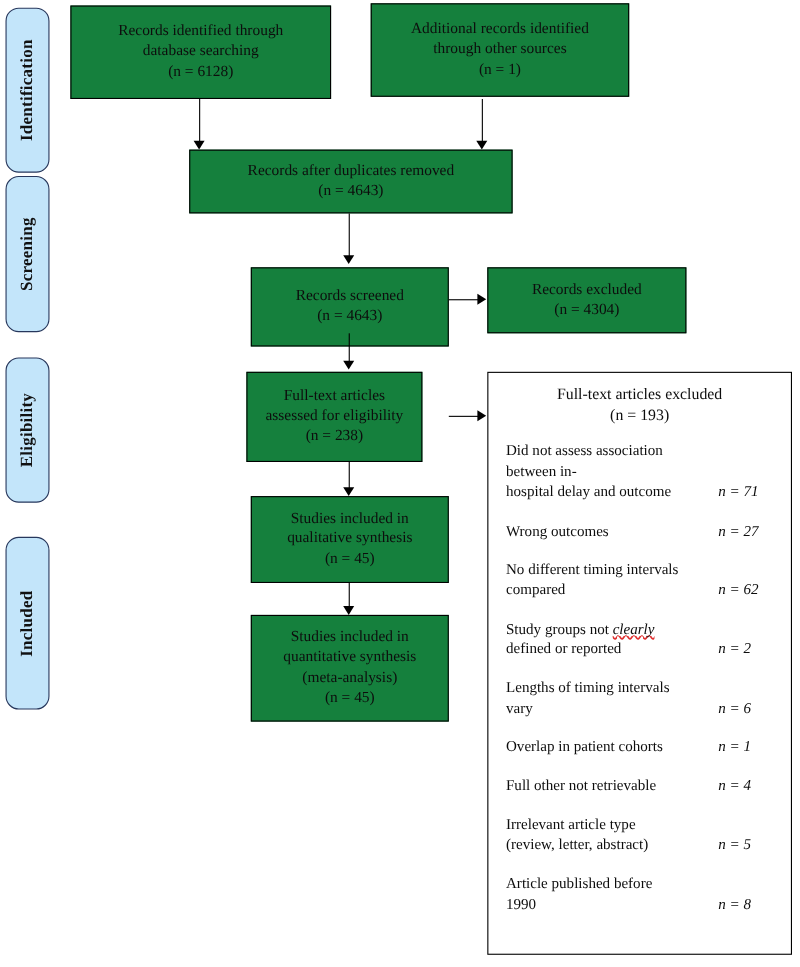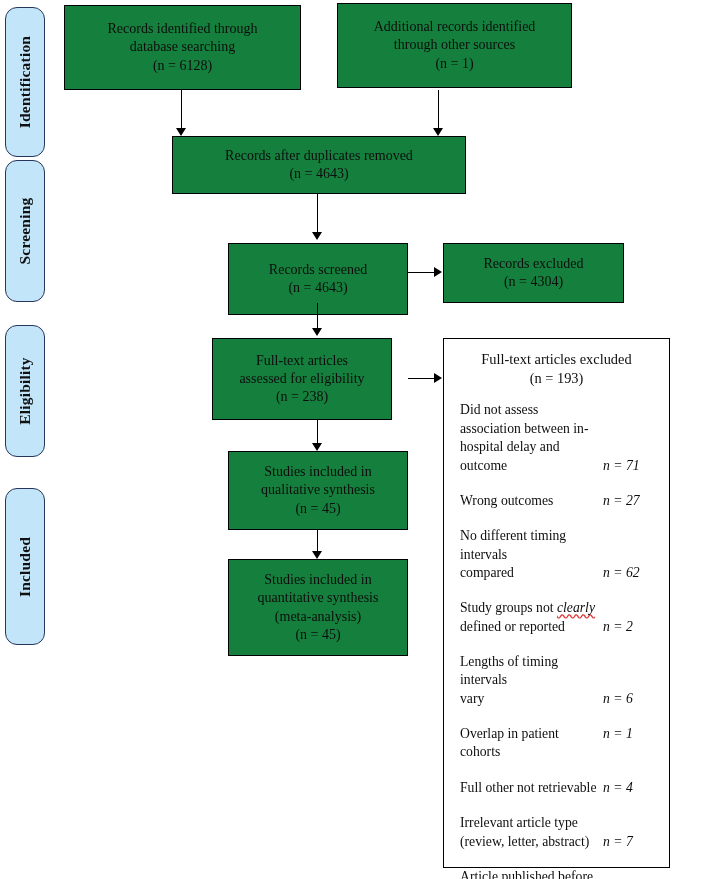--- a/index.html
+++ b/index.html
@@ -187,21 +187,21 @@
   <div class="arrow-right" style="left:434px; top:267px;"></div>
 
   <div class="flow-box" style="left:443px; top:243px; width:181px; height:60px;">
     <span class="box-text">Records excluded
 (n = 4304)</span>
   </div>
 
   <div class="vline" style="left:317px; top:303px; height:27px;"></div>
   <div class="arrow-down" style="left:312px; top:328px;"></div>
 
-  <div class="flow-box" style="left:212px; top:338px; width:180px; height:82px;">
+  <div class="flow-box" style="left:224px; top:338px; width:160px; height:82px;">
     <span class="box-text">Full-text articles
 assessed for eligibility
 (n = 238)</span>
   </div>
 
   <div class="hline" style="left:408px; top:378px; width:27px;"></div>
   <div class="arrow-right" style="left:434px; top:373px;"></div>
 
   <div class="vline" style="left:317px; top:420px; height:25px;"></div>
   <div class="arrow-down" style="left:312px; top:443px;"></div>
@@ -215,21 +215,21 @@
   <div class="vline" style="left:317px; top:530px; height:24px;"></div>
   <div class="arrow-down" style="left:312px; top:551px;"></div>
 
   <div class="flow-box" style="left:228px; top:559px; width:180px; height:97px;">
     <span class="box-text">Studies included in
 quantitative synthesis
 (meta-analysis)
 (n = 45)</span>
   </div>
 
-  <div class="excl-panel" style="left:443px; top:338px; width:227px; height:530px;">
+  <div class="excl-panel" style="left:443px; top:338px; width:277px; height:530px;">
 
     <div class="excl-head">Full-text articles excluded
 (n = 193)</div>
 
     <div class="excl-list">
 
       <div class="excl-row">
         <span class="excl-reason">Did not assess association between in-
 hospital delay and outcome</span>
         <span class="excl-n">n = 71</span>
@@ -264,21 +264,21 @@
       </div>
 
       <div class="excl-row single">
         <span class="excl-reason">Full other not retrievable</span>
         <span class="excl-n">n = 4</span>
       </div>
 
       <div class="excl-row">
         <span class="excl-reason">Irrelevant article type
 (review, letter, abstract)</span>
-        <span class="excl-n">n = 7</span>
+        <span class="excl-n">n = 5</span>
       </div>
 
       <div class="excl-row">
         <span class="excl-reason">Article published before
 1990</span>
         <span class="excl-n">n = 8</span>
       </div>
 
     </div>
   </div>

